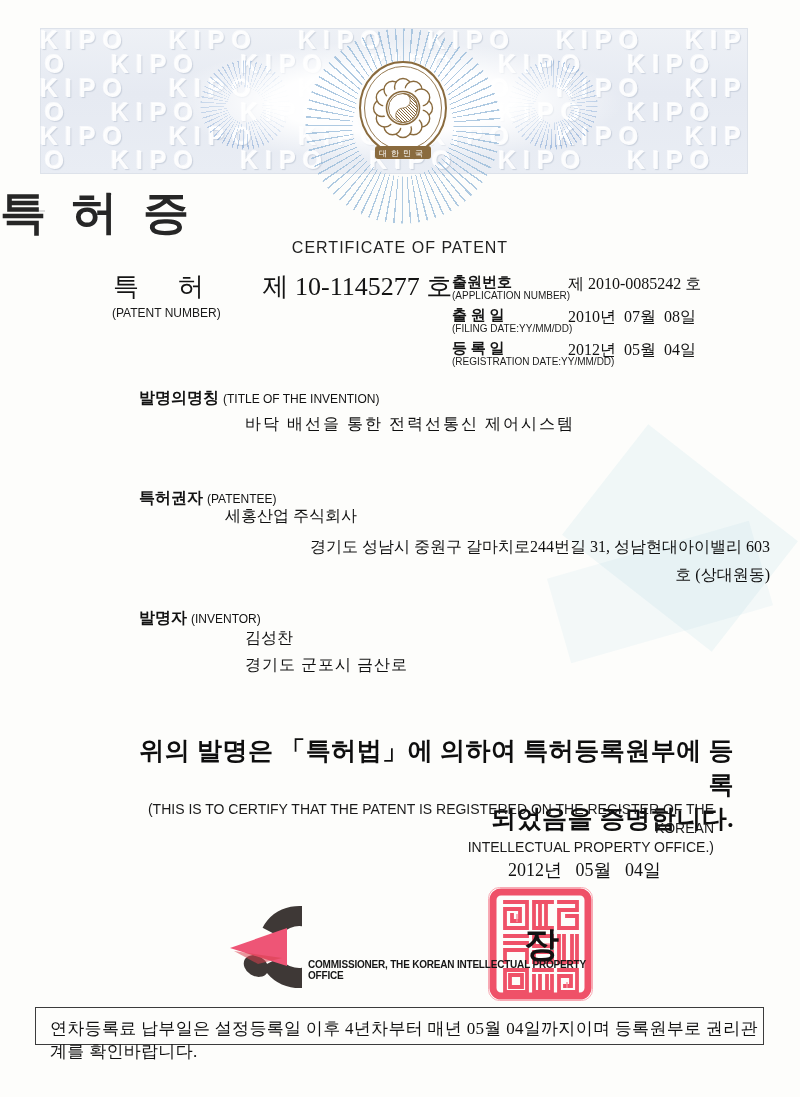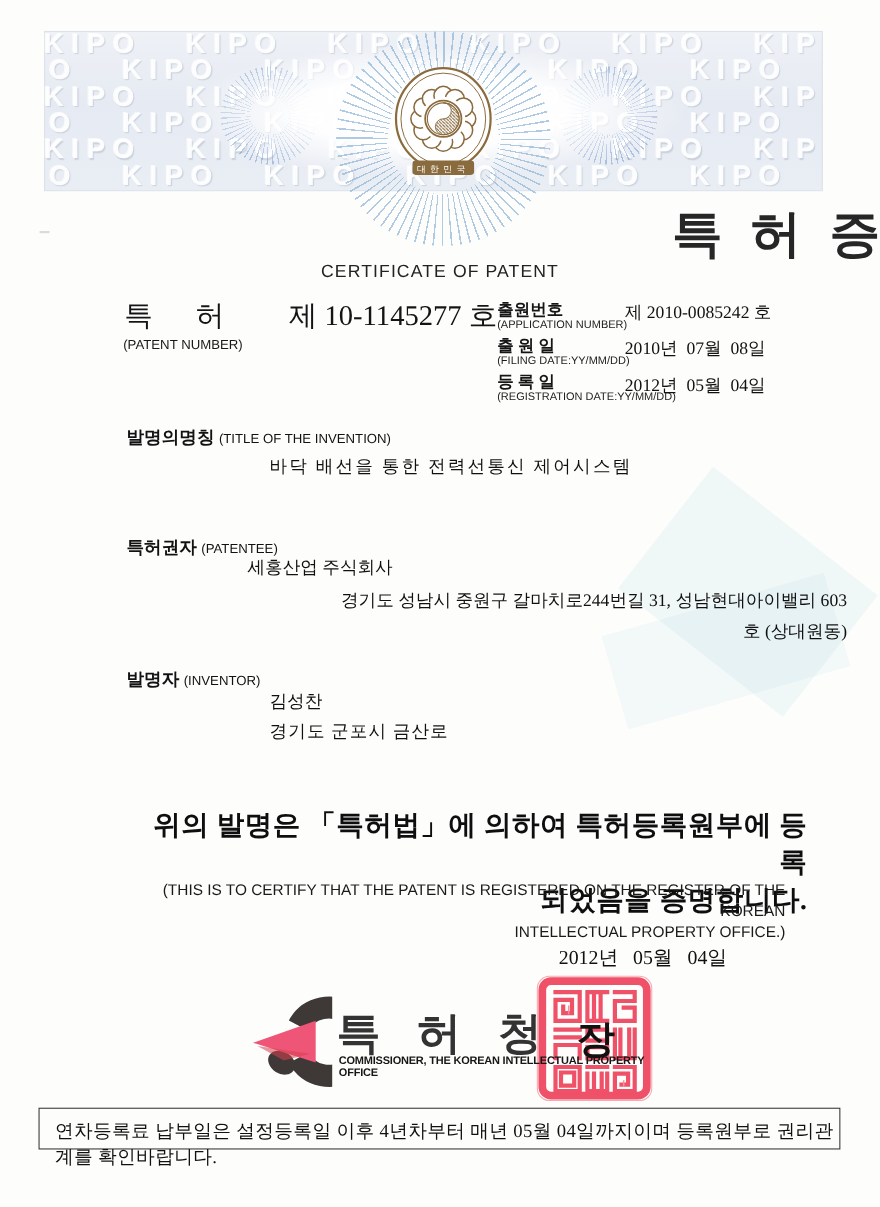--- a/index.html
+++ b/index.html
@@ -33,39 +33,39 @@
   .emblem{position:absolute;left:345px;top:50px;width:116px;height:122px;}
 
   
   .ghost1{position:absolute;left:585px;top:468px;width:190px;height:140px;transform:rotate(38deg);
           background:rgba(148,204,224,.12);}
   .ghost2{position:absolute;left:555px;top:548px;width:210px;height:88px;transform:rotate(-16deg);
           background:rgba(148,204,224,.09);}
   .stray{position:absolute;left:36px;top:210px;width:9px;height:2px;background:#c9c9c9;opacity:.65;}
 
   
-  .title-kr{position:absolute;left:0;right:0;top:182px;text-align:right;
+  .title-kr{position:absolute;left:0;right:0;top:182px;text-align:left;
             font-size:46px;font-weight:bold;color:#262626;}
   .title-en{position:absolute;left:0;right:0;top:239px;text-align:center;
             font-size:16px;letter-spacing:1px;color:#222;}
 
   
   .serif{font-family:"Liberation Serif",serif;}
   .pn-line{position:absolute;left:113px;top:269px;font-size:26px;color:#141414;}
   .pn-en{position:absolute;left:112px;top:306px;font-size:12px;color:#191919;}
 
   .meta{position:absolute;left:452px;top:274px;width:340px;}
   .meta-row{position:absolute;left:0;width:340px;}
   .meta-label-kr{font-size:15px;font-weight:bold;color:#151515;line-height:16px;}
   .meta-label-en{font-size:10px;color:#1b1b1b;line-height:11px;font-family:"Liberation Sans",sans-serif;}
   .meta-value{position:absolute;left:116px;top:0;font-size:16px;color:#111;}
 
   
   .sec-label{position:absolute;font-size:16px;color:#121212;}
-  .sec-label .kr{font-weight:bold;font-family:"Liberation Serif",serif;}
+  .sec-label .kr{font-weight:bold;font-family:"Liberation Serif",serif;margin-left:24px;}
   .sec-label .en{font-size:12px;font-weight:normal;font-family:"Liberation Sans",sans-serif;margin-left:4px;}
   .body-text{position:absolute;font-size:16px;color:#101010;}
 
   
   .stmt-kr{position:absolute;left:114px;top:734px;font-size:25px;font-weight:bold;
            line-height:34px;letter-spacing:.5px;color:#0e0e0e;width:620px;}
   .stmt-en{position:absolute;left:114px;top:800px;font-size:14px;line-height:19px;color:#1a1a1a;width:600px;}
 
   
   .issue-date{position:absolute;left:508px;top:858px;font-size:18px;color:#111;}
@@ -191,21 +191,20 @@
     <ellipse cx="66" cy="70" rx="13" ry="10" fill="#3e3836" transform="rotate(32 66 70)"></ellipse>
     <g stroke="#fdfdfb" stroke-width="2">
       <line x1="22" y1="76" x2="38" y2="91"></line>
       <line x1="18" y1="70" x2="34" y2="86"></line>
       <line x1="27" y1="83" x2="41" y2="96"></line>
     </g>
     <polygon points="40,52 97,32 97,70" fill="#ee5576"></polygon>
     <polygon points="44,55 92,62 68,68" fill="#d8404f" opacity=".55"></polygon>
   </svg>
 
-  <div class="office-kr pre">특   허   청</div>
   <div class="office-last">장</div>
   <div class="comm-en">COMMISSIONER, THE KOREAN INTELLECTUAL PROPERTY OFFICE</div>
 
   <svg class="seal" viewBox="0 0 107 116">
     <rect x="6" y="6" width="95" height="104" rx="8" fill="none" stroke="#ef5168" stroke-width="7"></rect>
     <rect x="1.5" y="1.5" width="104" height="113" rx="11" fill="none" stroke="#f8aab4" stroke-width="1"></rect>
     <g fill="none" stroke="#ef5168" stroke-width="3.8" stroke-linecap="square">
       <path d="M18,16 h22 v26 h-22 v-19 h15 v12 h-8 v-6"></path>
       <path d="M47,16 v26 m6,-26 v26 m6,-26 v26 M47,16 h18 M47,42 h18"></path>
       <path d="M72,16 h18 v8 h-18 v18 h18 v-12 h-10"></path>

